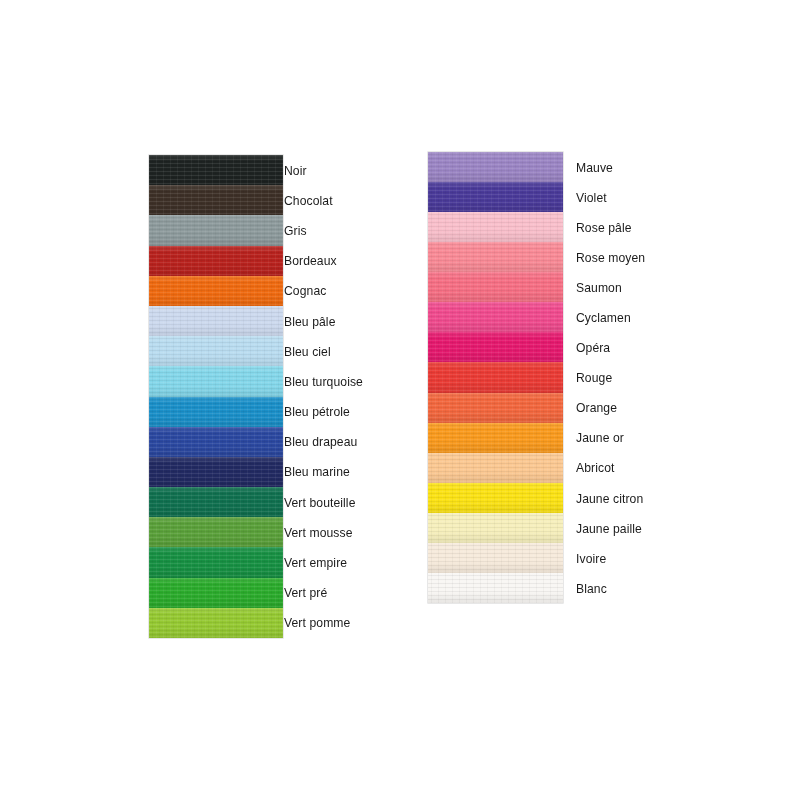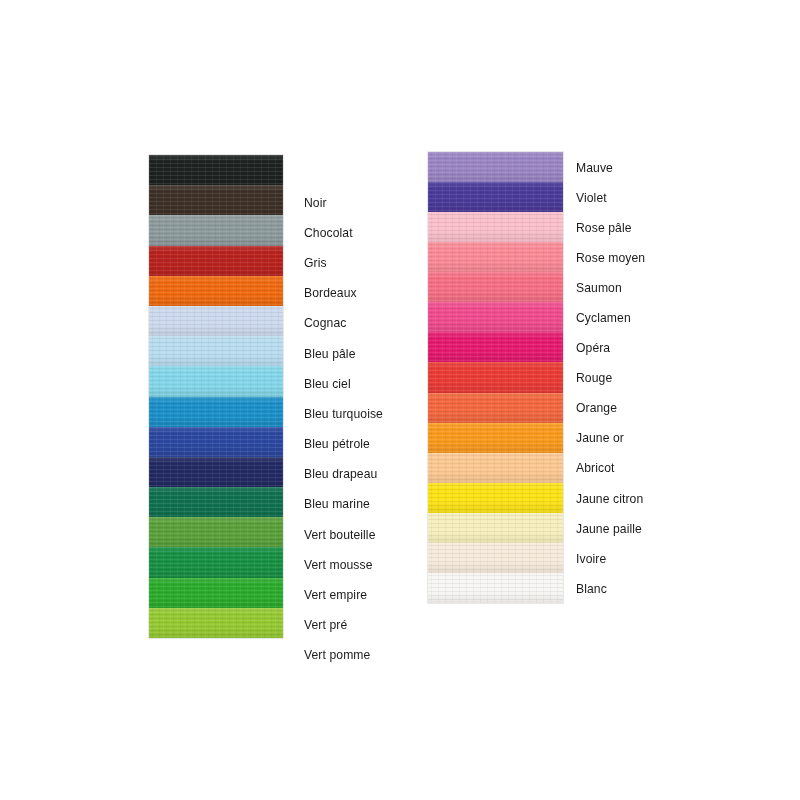--- a/index.html
+++ b/index.html
@@ -83,21 +83,21 @@
       );
   }
 
   
   .label-list {
     position: absolute;
     margin: 0;
     padding: 0;
     list-style: none;
   }
-  #labels-left  { left: 304px; top: 155px; margin-top: 32px; }
+  #labels-left  { left: 284px; top: 155px; }
   #labels-right { left: 576px; top: 152px; }
 
   .swatch-label {
     font-family: "Liberation Sans", "DejaVu Sans", sans-serif;
     font-size: 13.5px;
     font-weight: 400;
     color: #1b1b1b;
     letter-spacing: 0.1px;
     white-space: nowrap;
     display: flex;

